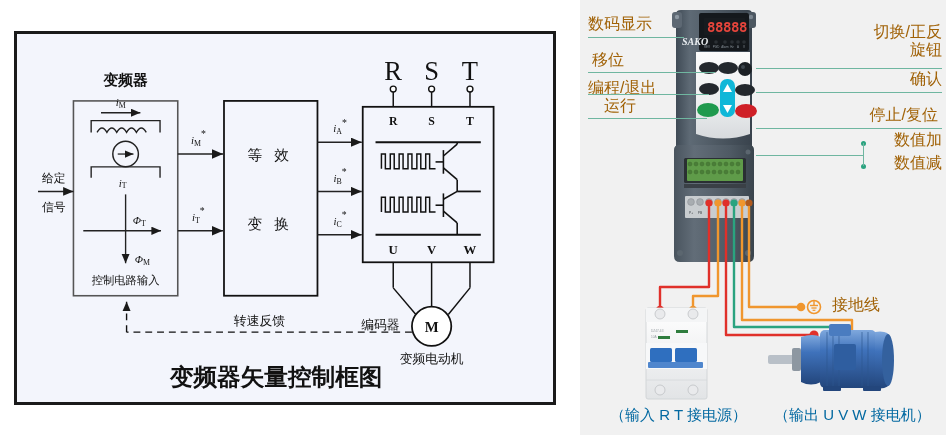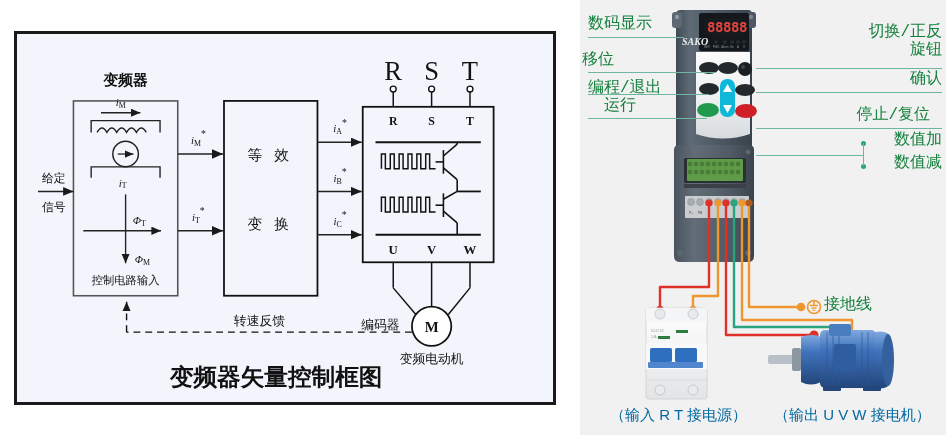--- a/index.html
+++ b/index.html
@@ -9,22 +9,22 @@
   
   .left-panel{position:relative;width:580px;height:435px;background:#ffffff;}
   .diagram-frame{position:absolute;left:14px;top:31px;width:542px;height:374px;
       border:3px solid #1a1a1a;background:#f3f5fc;box-sizing:border-box;}
   .dgm{position:absolute;left:0;top:0;width:100%;height:100%;}
 
   
   .right-panel{position:relative;width:366px;height:435px;background:#f1f1f1;}
   .vfd{position:absolute;left:0;top:0;width:366px;height:435px;}
 
-  .lbl{position:absolute;color:#15803d;font-size:16px;line-height:1.05;white-space:nowrap;
-       font-family:Liberation Mono, monospace;}
+  .lbl{position:absolute;color:#a16207;font-size:16px;line-height:1.05;white-space:nowrap;
+       font-family:Liberation Sans, sans-serif;}
 
   .underline{position:absolute;height:1px;background:#6fb6a0;}
   .vline{position:absolute;width:1px;background:#6fb6a0;}
   .dot{position:absolute;width:5px;height:5px;border-radius:50%;background:#2aa37f;}
 
   .cap{position:absolute;color:#0369a1;font-size:15px;white-space:nowrap;}
 </style>
 </head>
 <body>
 
@@ -396,44 +396,44 @@
         <ellipse cx="308" cy="360" rx="6" ry="26" fill="#34619e"></ellipse>
 
         <rect x="243" y="386" width="18" height="5" rx="1" fill="#23467c"></rect>
         <rect x="283" y="386" width="18" height="5" rx="1" fill="#23467c"></rect>
       </g>
     </svg>
 
     <div class="lbl" style="left:8px;top:16px;">数码显示</div>
     <div class="underline" style="left:8px;top:37px;width:96px;"></div>
 
-    <div class="lbl" style="left:2px;top:52px;">移位</div>
+    <div class="lbl" style="left:12px;top:52px;">移位</div>
     <div class="underline" style="left:8px;top:72px;width:127px;"></div>
 
     <div class="lbl" style="left:8px;top:74px;margin-top:6px;">编程/退出</div>
     <div class="underline" style="left:8px;top:94px;width:121px;"></div>
 
     <div class="lbl" style="left:24px;top:98px;">运行</div>
     <div class="underline" style="left:8px;top:118px;width:119px;"></div>
 
     <div class="lbl" style="right:4px;top:24px;">切换/正反</div>
     <div class="lbl" style="right:4px;top:42px;">旋钮</div>
     <div class="underline" style="left:176px;top:68px;width:186px;"></div>
 
     <div class="lbl" style="right:4px;top:71px;margin-left:36px;">确认</div>
     <div class="underline" style="left:176px;top:92px;width:186px;"></div>
 
-    <div class="lbl" style="right:16px;top:107px;">停止/复位</div>
+    <div class="lbl" style="right:8px;top:107px;">停止/复位</div>
     <div class="underline" style="left:176px;top:128px;width:186px;"></div>
 
     <div class="lbl" style="right:4px;top:132px;">数值加</div>
     <div class="lbl" style="right:4px;top:155px;">数值减</div>
     <span class="dot" style="left:281px;top:141px;"></span>
     <span class="dot" style="left:281px;top:164px;"></span>
     <div class="vline" style="left:283px;top:143px;height:23px;"></div>
     <div class="underline" style="left:176px;top:155px;width:108px;"></div>
 
-    <div class="lbl" style="left:244px;top:297px;">接地线</div>
+    <div class="lbl" style="left:252px;top:297px;">接地线</div>
 
     <div class="cap" style="left:30px;top:406px;">（输入 R T 接电源）</div>
     <div class="cap" style="left:194px;top:406px;text-align:center;">（输出 U V W 接电机）</div>
   </div>
 </div>
 
 </body></html>

